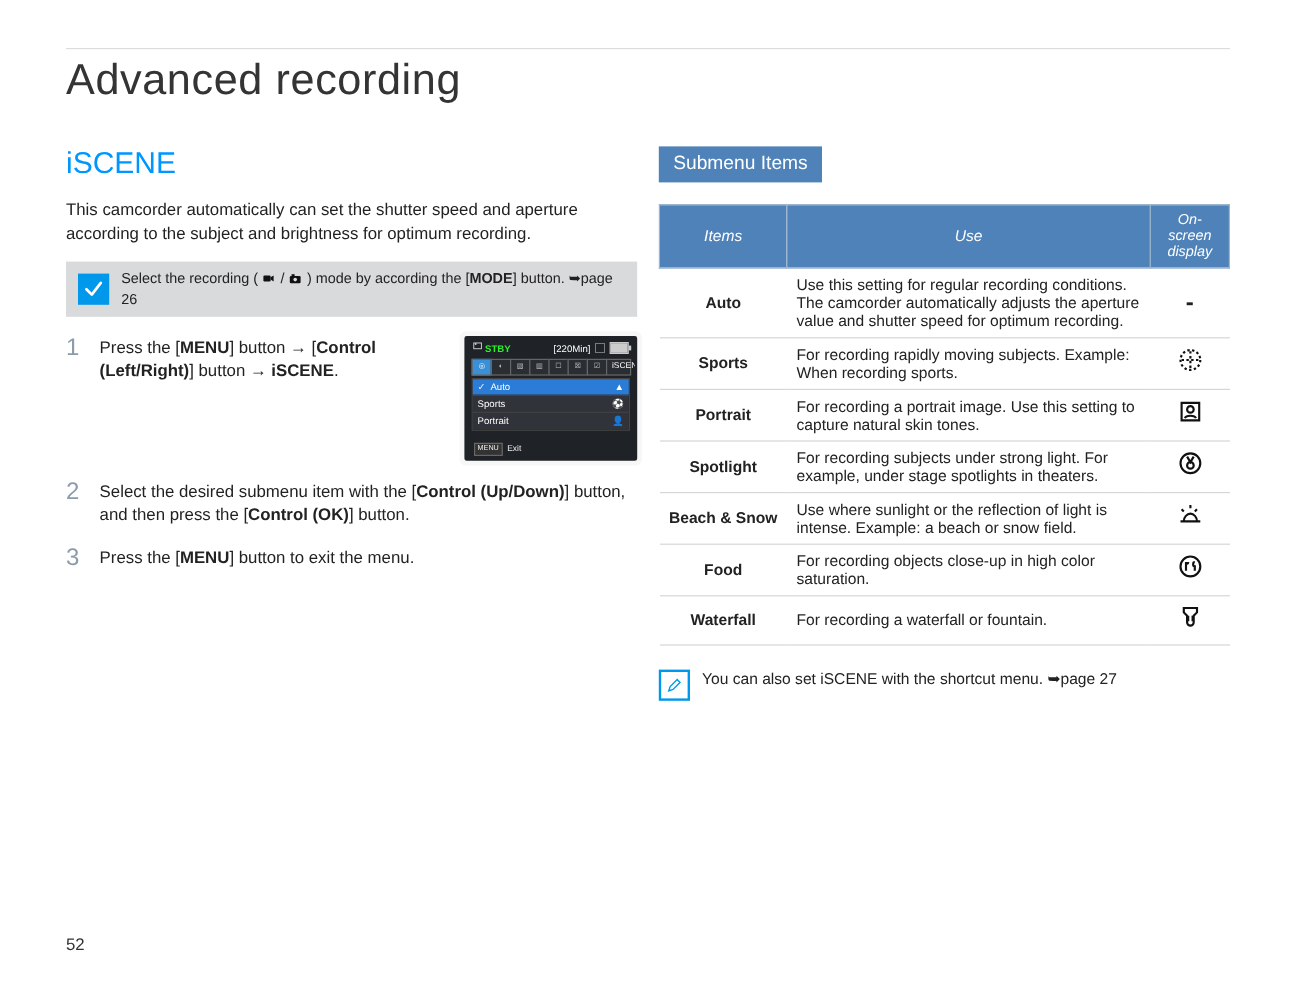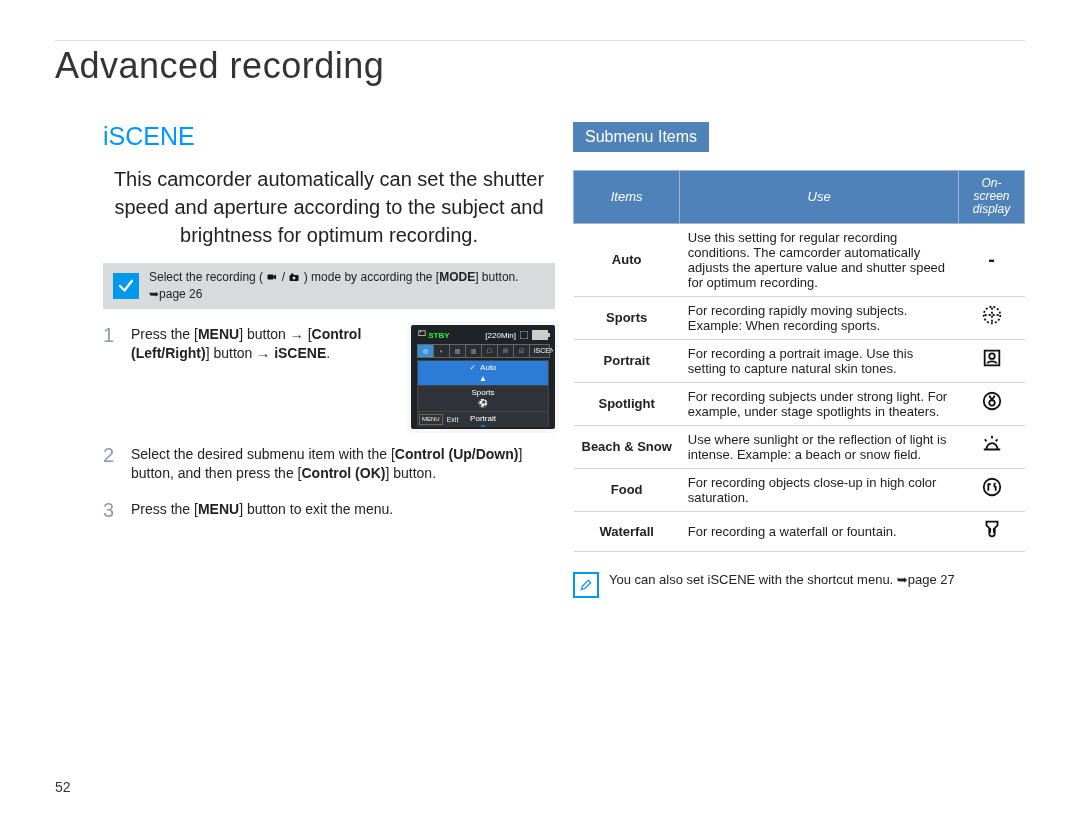--- a/index.html
+++ b/index.html
@@ -29,37 +29,35 @@
   .chapter-title {
     font-size: 36px;
     font-weight: 300;
     color: #343434;
     margin: 15px 0 35px 0;
     letter-spacing: 0.5px;
   }
   .columns {
     display: flex;
     gap: 18px;
-    margin-left: 48px;
   }
   .col {
     flex: 1;
     min-width: 0;
   }
   .section-heading {
     color: #0096ff;
     font-size: 25px;
     font-weight: 400;
     margin: 0 0 14px 0;
   }
   .intro-text {
-    font-size: 20px;
+    font-size: 14px;
     line-height: 1.4;
     color: #222;
-    text-align: center;
   }
   .note-box {
     margin: 14px 0 16px 0;
     background: #d9dadc;
     display: flex;
     align-items: center;
     padding: 6px 10px;
     gap: 10px;
   }
   .note-box .icon-frame {
@@ -156,21 +154,20 @@
     margin: 2px 4px;
     border: 1px solid #444;
   }
   .lcd-row {
     display: flex;
     align-items: center;
     justify-content: space-between;
     padding: 1px 4px;
     font-size: 8px;
     background: #30343a;
-    flex-direction: column;
   }
   .lcd-row + .lcd-row { border-top: 1px solid #444; }
   .lcd-row.sel { background: #2a7cd6; }
   .lcd-row .chk { color:#eee; margin-right:4px; }
   .lcd-footer {
     position: absolute;
     bottom: 2px;
     left: 6px;
     font-size: 7px;
     color: #eee;

